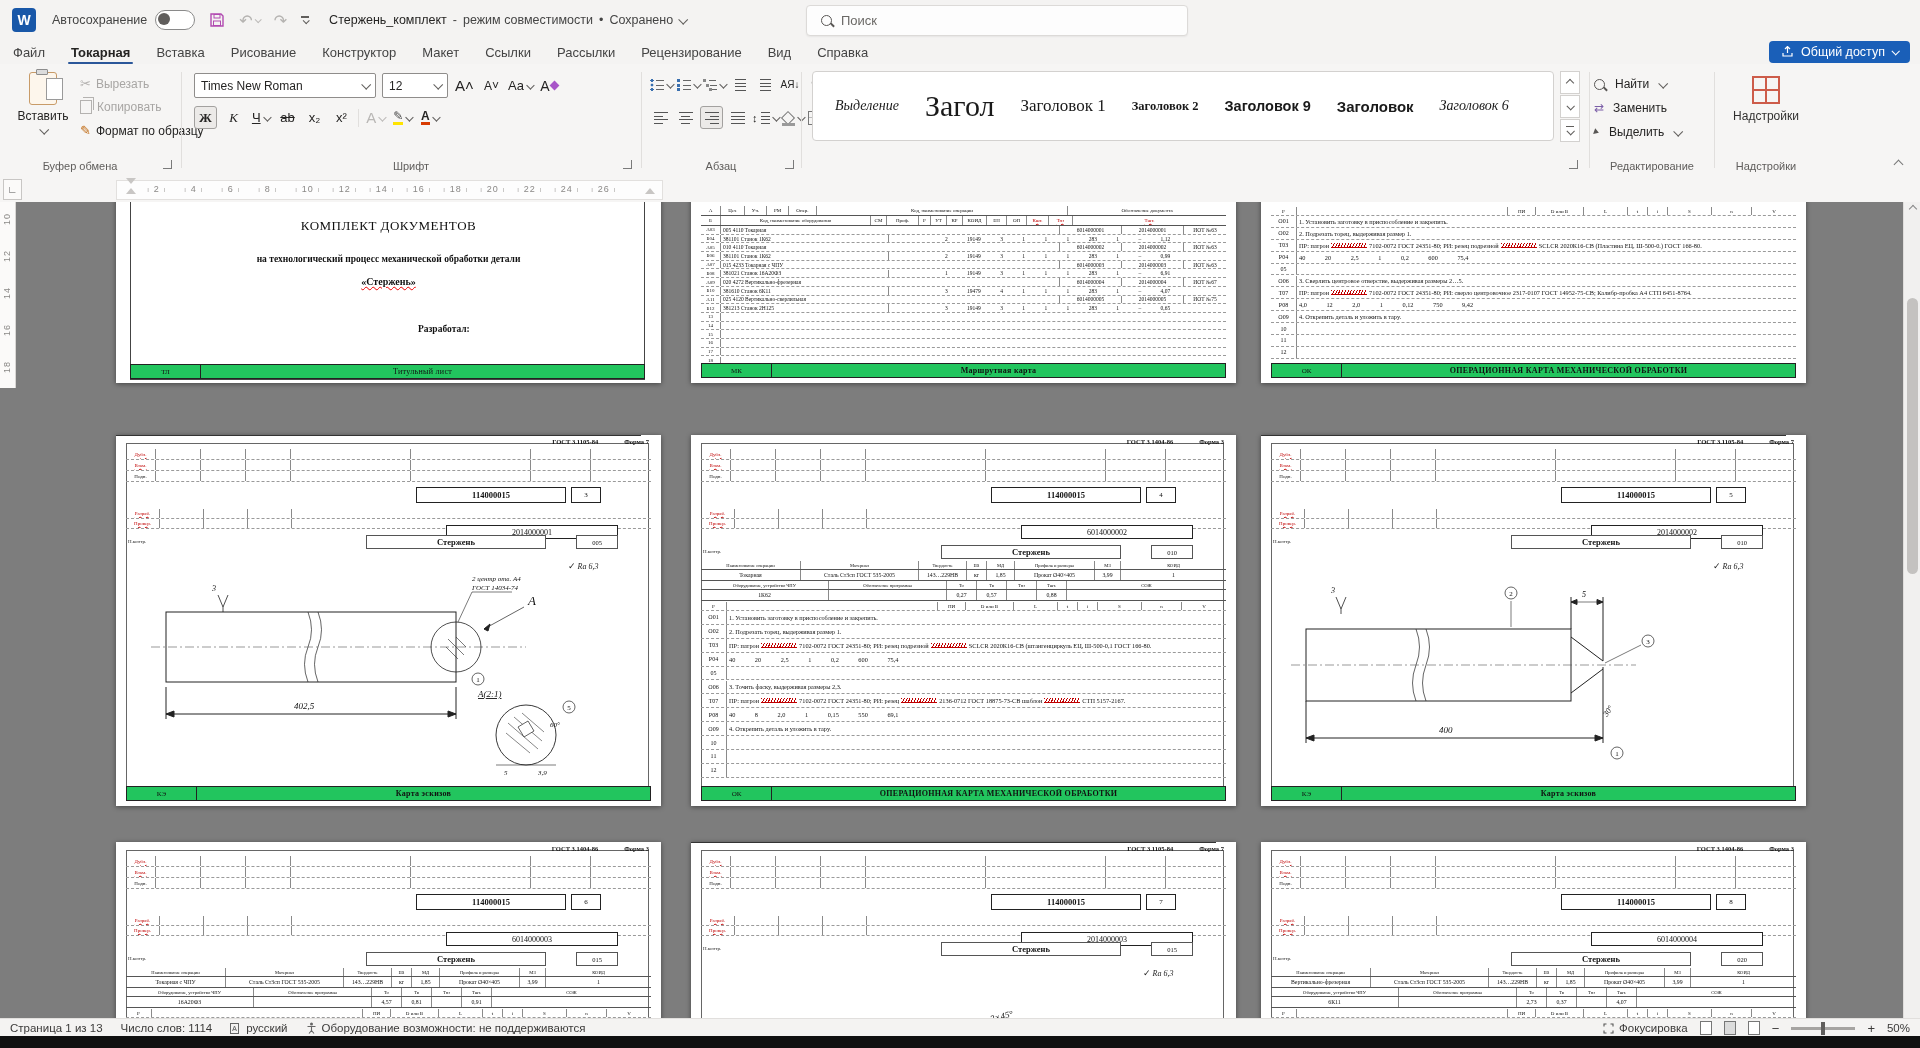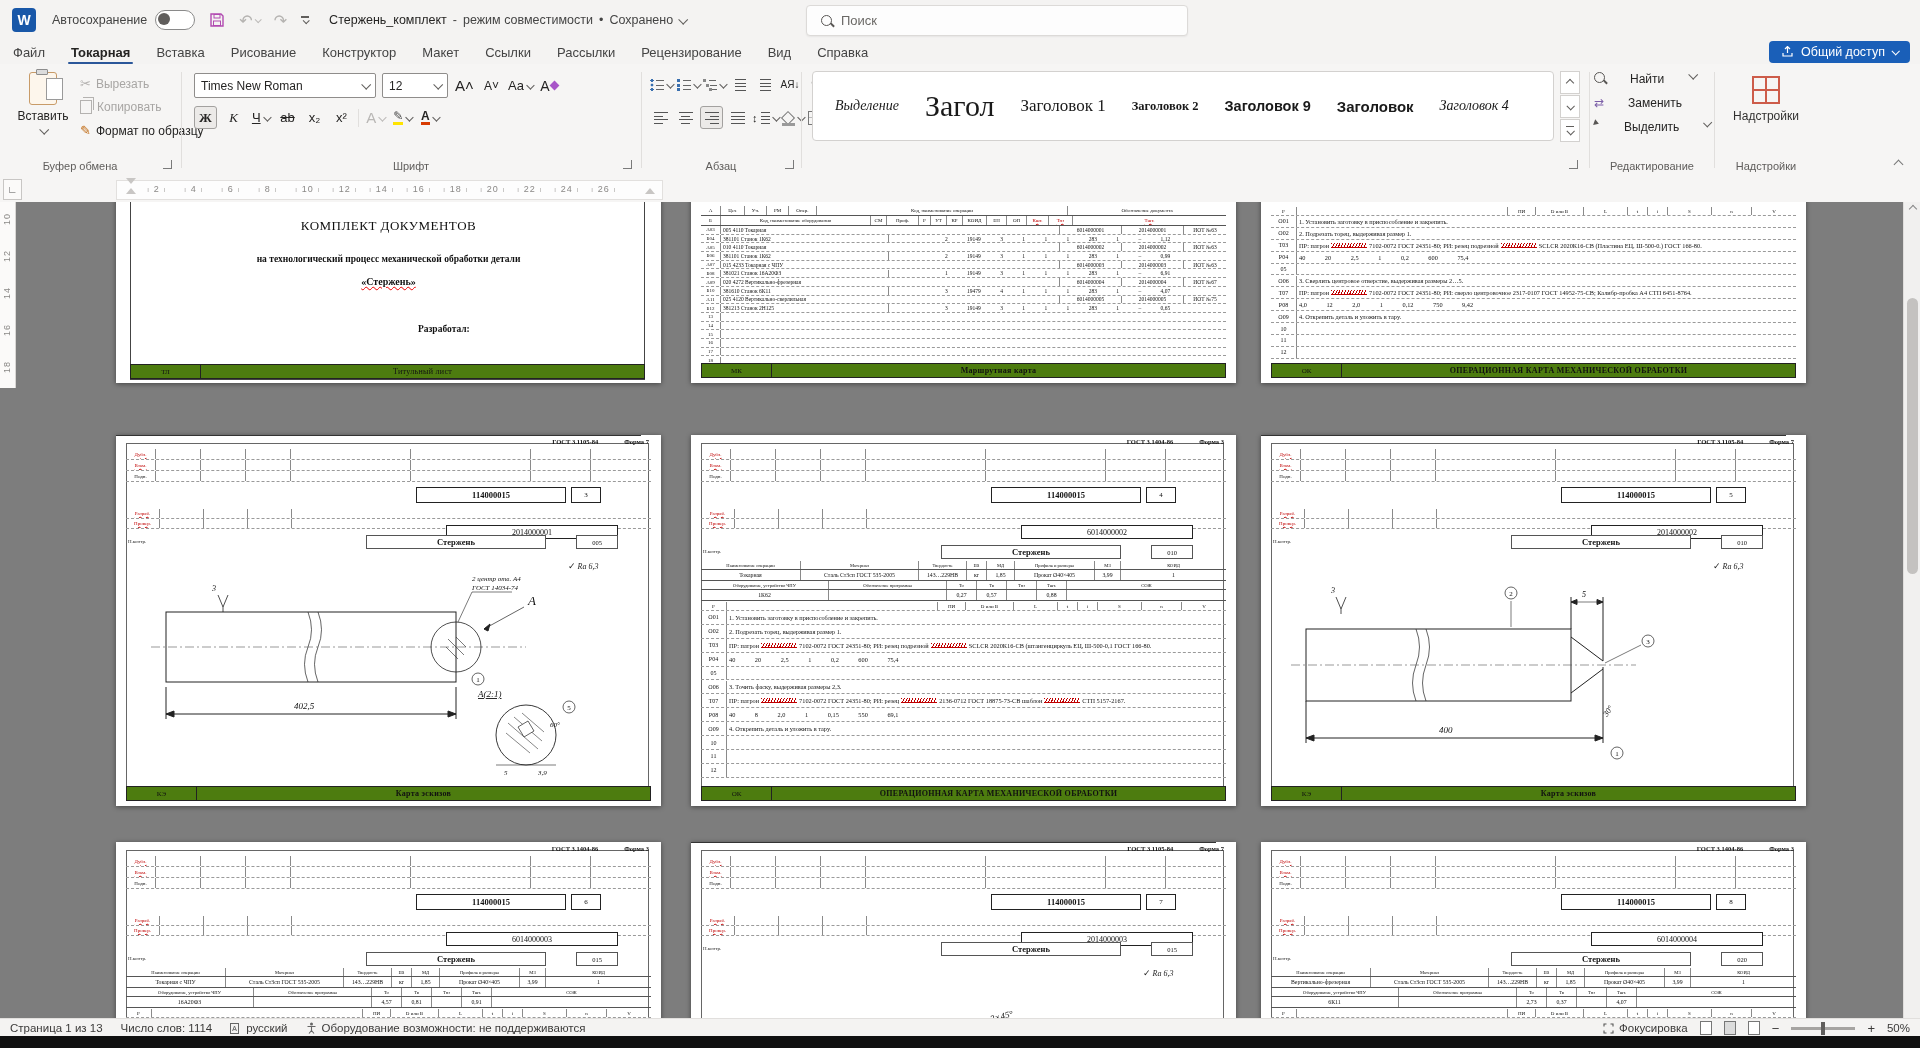--- a/index.html
+++ b/index.html
@@ -93,21 +93,21 @@
   .st-vyd{font-style:italic;font-size:14px}
   .st-zagol{font-size:30px}
   .st-h1{font-size:17px}
   .st-h2{font-weight:bold;font-size:12.5px}
   .st-h3{font-weight:bold;font-size:14.5px;font-family:"Liberation Sans",sans-serif}
   .st-h4{font-weight:bold;font-size:15px;font-family:"Liberation Sans",sans-serif}
   .st-h5{font-style:italic;font-size:14px}
   .galarrows{position:absolute;right:8px;top:7px;width:20px;display:flex;flex-direction:column;gap:1px}
   .galarrows div{height:21px;border:1px solid #d3d1cf;background:#fff;display:flex;align-items:center;justify-content:center}
   .morebar{width:8px;height:1.5px;background:#605e5c;position:absolute;margin-top:-8px}
-  .editrow{display:flex;align-items:flex-start;gap:25px;font-size:12px;color:#252423;height:24px}
+  .editrow{display:flex;align-items:center;gap:10px;font-size:12px;color:#252423;height:24px}
   .mag{width:9px;height:9px;border:1.5px solid #585654;border-radius:50%;position:relative}
   .mag:after{content:"";position:absolute;left:8px;top:8px;width:5px;height:1.5px;background:#585654;transform:rotate(45deg)}
   .repl{font-size:12px;color:#7b5ea7;letter-spacing:-1px}
   .selarrow{width:0;height:0;border-left:5px solid #585654;border-top:3.5px solid transparent;border-bottom:3.5px solid transparent;transform:rotate(20deg)}
   .addin-ico{width:24px;height:24px;border:2px solid #cd5c4a;position:relative;margin:0 auto 5px;
              background-image:linear-gradient(#cd5c4a,#cd5c4a),linear-gradient(#cd5c4a,#cd5c4a);
              background-size:2px 100%,100% 2px;background-position:center 0,0 center;background-repeat:no-repeat}
   .collapse{position:absolute;right:18px;bottom:8px}
   
   .rulerrow{position:absolute;left:0;top:176px;width:1920px;height:26px;background:#f6f5f4;border-bottom:1px solid #d8d6d4}
@@ -134,21 +134,21 @@
   .prow.solid{border-bottom:1px solid #555}
   .pcell{height:100%;display:flex;align-items:center;justify-content:center;border-right:1px solid #8a8a8a;
          font-size:5.5px;overflow:hidden;white-space:nowrap;padding:0 2px;text-align:center}
   .pcell:last-child{border-right:none}
   .pcell.left{justify-content:flex-start;text-align:left}
   .pcell.red,.redw{color:#c00000;text-decoration:underline wavy #c00000 1px}
   .vals{word-spacing:18px}
   .redact{display:inline-block;width:36px;height:5px;margin:0 2px;vertical-align:middle;
           background:repeating-linear-gradient(115deg,#c00000 0 1px,rgba(0,0,0,0) 1px 2.6px);border-bottom:1px solid #c00000}
   .sq{text-decoration:underline wavy #e00 1px}
-  .pfoot{position:absolute;left:10px;right:10px;bottom:5px;height:15px;display:flex;border:1.2px solid #222;background:#4d7c0f}
+  .pfoot{position:absolute;left:10px;right:10px;bottom:5px;height:15px;display:flex;border:1.2px solid #222;background:#22c55e}
   .pfoot .code{width:70px;border-right:1.2px solid #222;display:flex;align-items:center;justify-content:center;font-size:7px}
   .pfoot .ttl{flex:1;display:flex;align-items:center;justify-content:center;font-weight:bold;font-size:8px;letter-spacing:.3px}
   .gosthead{position:absolute;top:3px;right:12px;font-size:6.5px;font-weight:bold;display:flex;gap:26px}
   .numbox{position:absolute;border:1.2px solid #222;display:flex;align-items:center;justify-content:center;background:#fff}
   .tinylbl{position:absolute;font-size:5px;color:#222}
   .ra{position:absolute;font-style:italic;font-size:8px;color:#222}
   .ra:before{content:"\2713";font-style:normal;margin-right:2px;font-size:9px}
   .frame{position:absolute;border:1px solid #444;pointer-events:none}
   
   .tp-title{position:absolute;left:0;right:0;text-align:center;font-size:13px;letter-spacing:.5px}
@@ -359,21 +359,21 @@
   <div class="gsep" style="left:801px"></div>
 
   <div class="grp" style="left:802px;width:786px">
     <div class="gallery" id="styles-holder">
         <div class="st st-vyd">Выделение</div>
         <div class="st st-zagol">Загол</div>
         <div class="st st-h1">Заголовок 1</div>
         <div class="st st-h2">Заголовок 2</div>
         <div class="st st-h3">Заголовок 9</div>
         <div class="st st-h4">Заголовок</div>
-        <div class="st st-h5">Заголовок 4</div>
+        <div class="st st-h5">Заголовок 6</div>
       </div>
     <div class="galarrows">
       <div>
           <span class="chev up" style="width:5px;height:5px"></span>
         </div>
       <div>
           <span class="chev" style="width:5px;height:5px"></span>
         </div>
       <div>
           <span class="morebar"></span>

